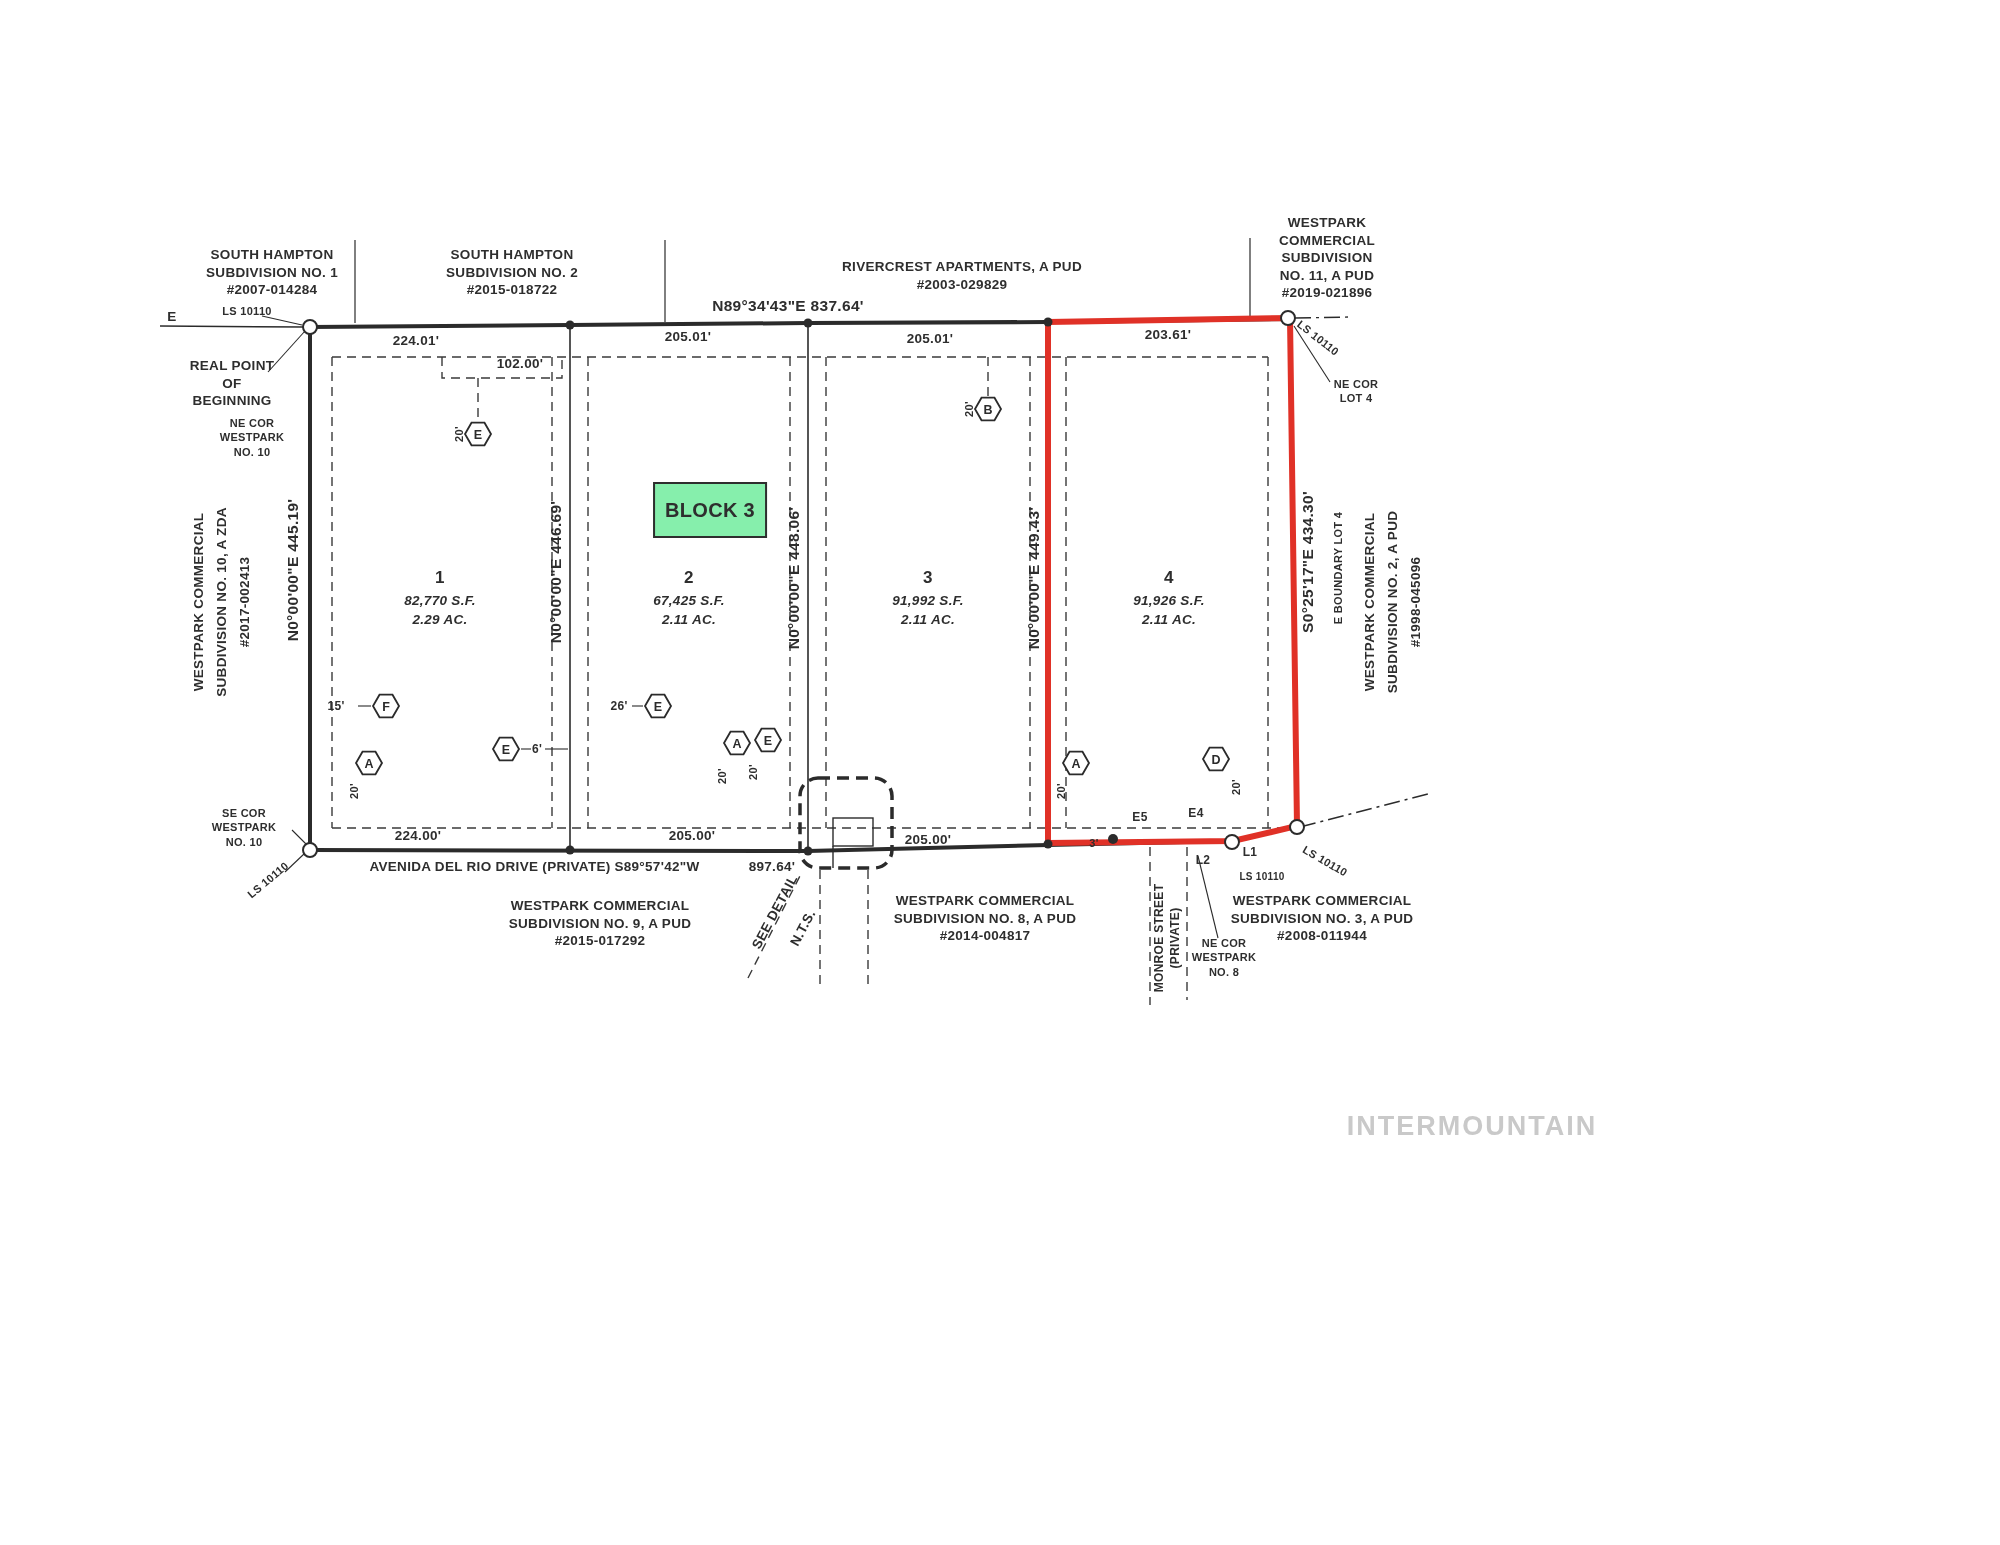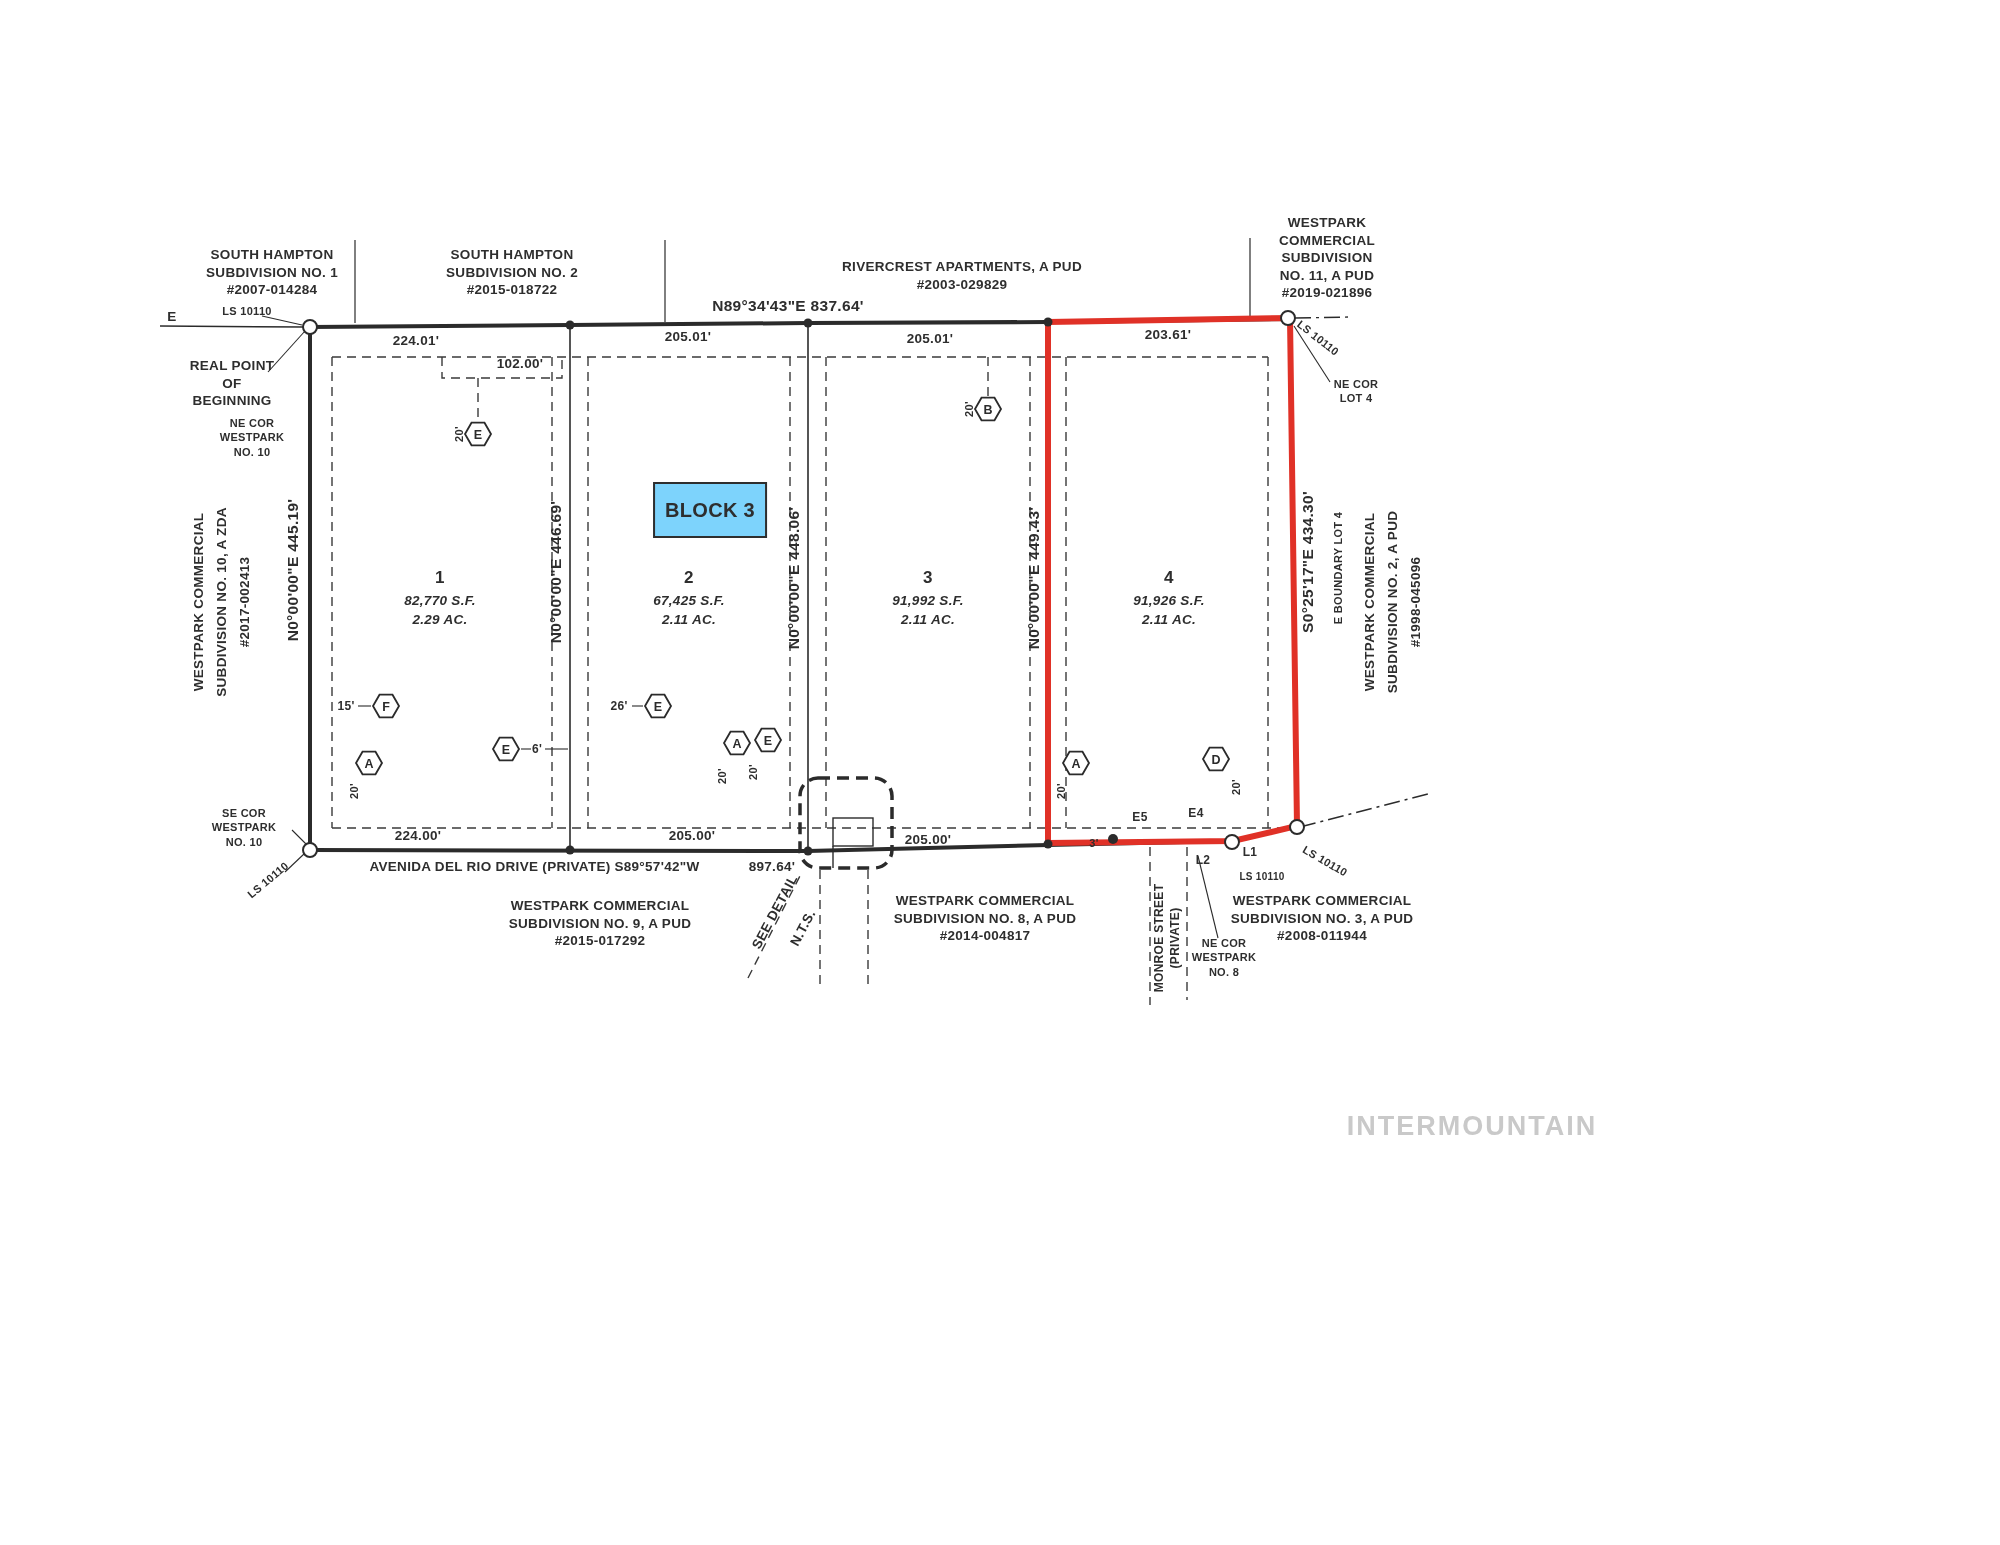--- a/index.html
+++ b/index.html
@@ -10,21 +10,21 @@
        text-align:center;white-space:pre-line;line-height:1.3;letter-spacing:.3px;}
   .s10{font-size:10px}.s11{font-size:11px}.s12{font-size:12px}.s13{font-size:13.5px}
   .s15{font-size:15.5px}.s16{font-size:17px}.s19{font-size:20px}
   .it{font-style:italic}
   .lh16{line-height:1.7}
   .rot90{transform:translate(-50%,-50%) rotate(-90deg);white-space:pre-line;}
   .rotP38{transform:translate(-50%,-50%) rotate(38deg);}
   .rotP30{transform:translate(-50%,-50%) rotate(30deg);}
   .rotN40{transform:translate(-50%,-50%) rotate(-40deg);}
   .rotN62{transform:translate(-50%,-50%) rotate(-62deg);}
-  .box{border:2px solid #2e2e2e;background:#7dd3fc;padding:13px 10px;}
+  .box{border:2px solid #2e2e2e;background:#86efac;padding:13px 10px;}
   .watermark{color:#c9c9c9;font-size:27px;font-weight:700;letter-spacing:2px;}
   svg text{font-family:"Liberation Sans",sans-serif;font-weight:700;font-size:12.5px;
            fill:#2b2b2b;text-anchor:middle;}
 </style>
 </head>
 <body>
 
 <div id="plat">
 
   <svg width="2000" height="1545">
@@ -194,21 +194,21 @@
 
   <div class="lbl s13 rot90 lh16" style="left:222px;top:602px">WESTPARK COMMERCIAL
 SUBDIVISION NO. 10, A ZDA
 #2017-002413</div>
   <div class="lbl s13 rot90 lh16" style="left:1393px;top:602px">WESTPARK COMMERCIAL
 SUBDIVISION NO. 2, A PUD
 #1998-045096</div>
 
   <div class="lbl s11 rot90" style="left:459px;top:434px">20'</div>
   <div class="lbl s11 rot90" style="left:969px;top:409px">20'</div>
-  <div class="lbl s12" style="left:346px;top:707px">15'</div>
+  <div class="lbl s12" style="left:336px;top:707px">15'</div>
   <div class="lbl s12" style="left:619px;top:707px">26'</div>
   <div class="lbl s12" style="left:537px;top:750px">6'</div>
   <div class="lbl s11 rot90" style="left:354px;top:791px">20'</div>
   <div class="lbl s11 rot90" style="left:722px;top:776px">20'</div>
   <div class="lbl s11 rot90" style="left:753px;top:772px">20'</div>
   <div class="lbl s11 rot90" style="left:1061px;top:791px">20'</div>
   <div class="lbl s11 rot90" style="left:1236px;top:787px">20'</div>
 
   <div class="lbl s11" style="left:244px;top:827px">SE COR
 WESTPARK

